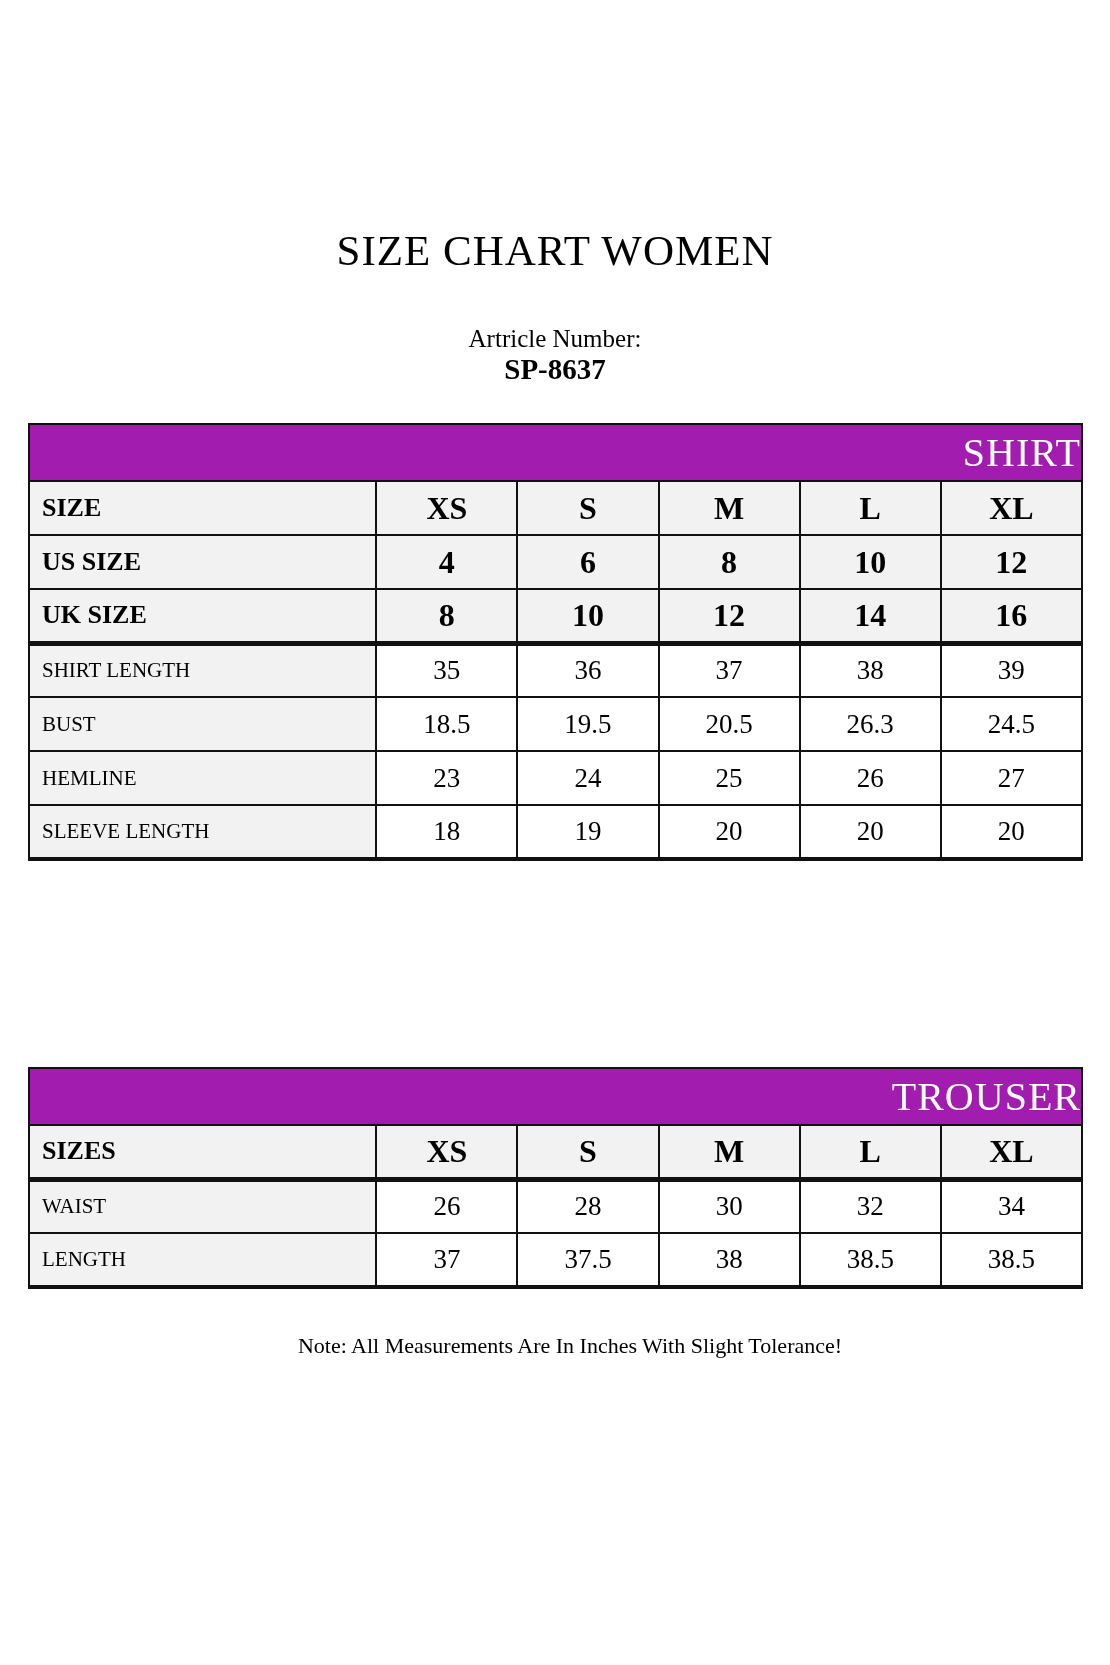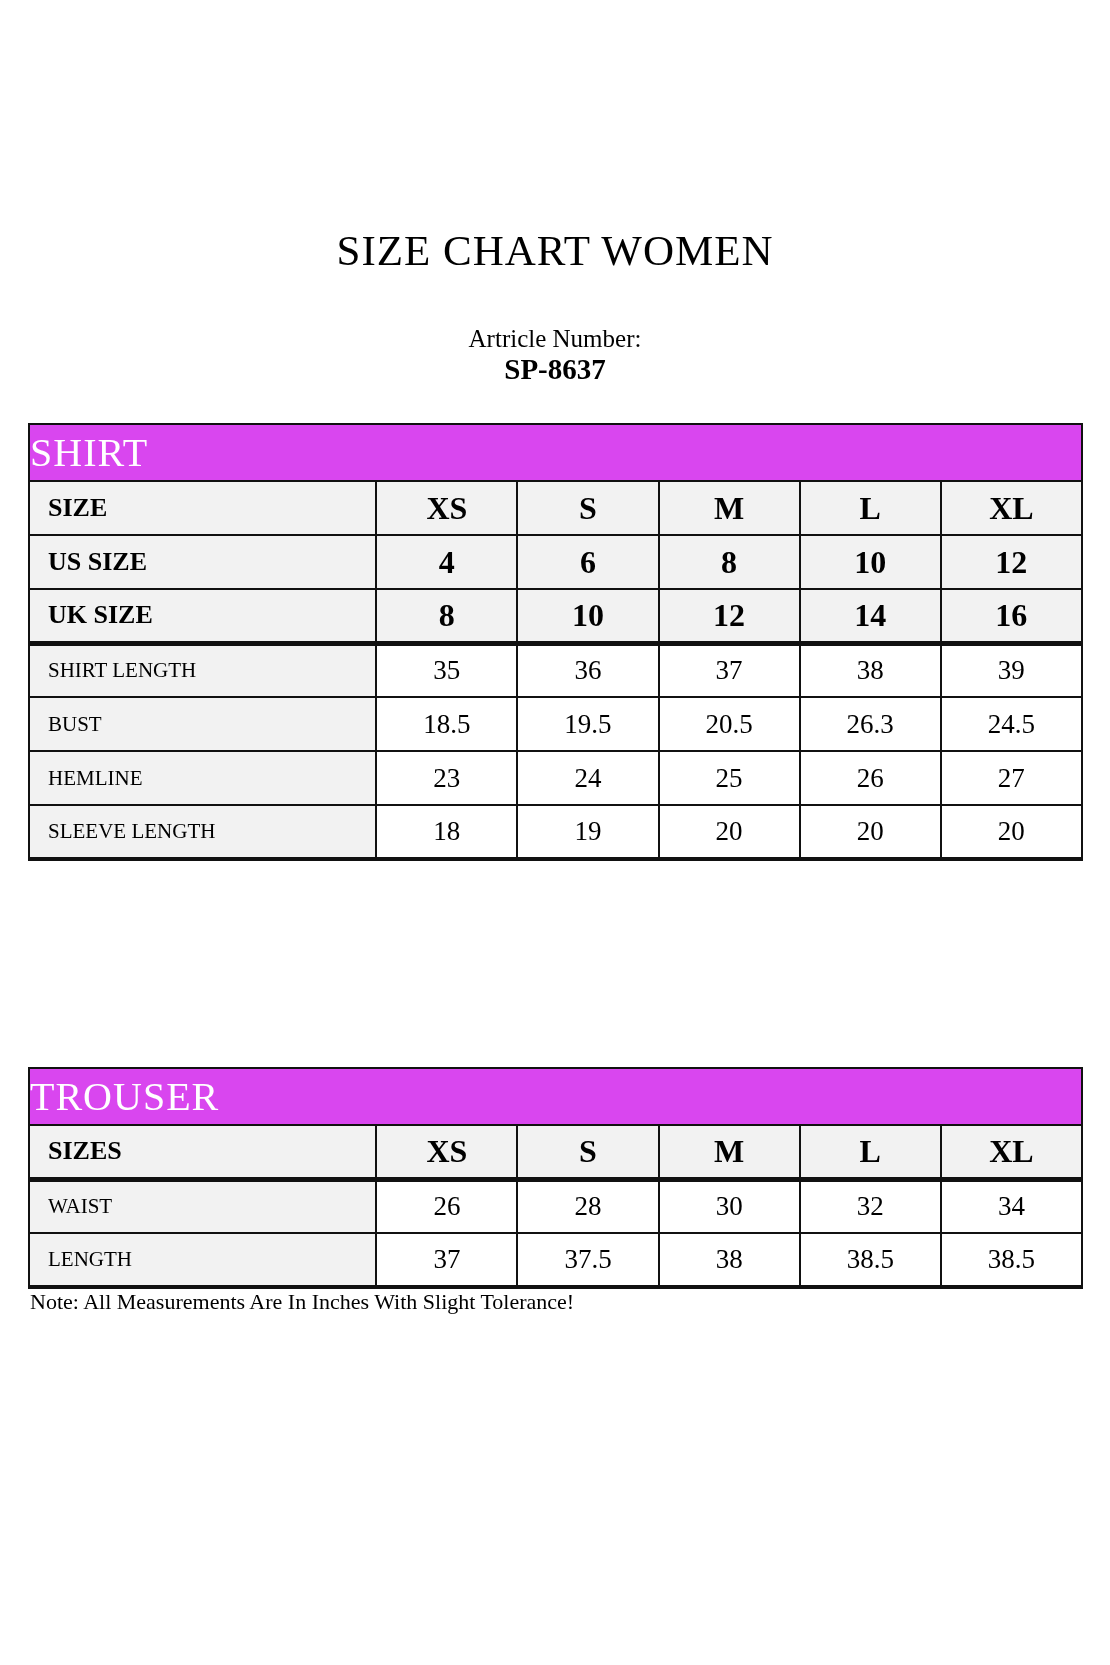--- a/index.html
+++ b/index.html
@@ -32,51 +32,53 @@
   table.size-chart {
     border-collapse: collapse;
     table-layout: fixed;
     width: 1055px;
     margin-left: 28px;
     border: 2px solid #111111;
   }
   .shirt-table { margin-top: 37px; }
   .trouser-table { margin-top: 206px; }
   th.banner {
-    background: #d946ef;
+    background: #a21caf;
     color: #ffffff;
     font-size: 40px;
     font-weight: 400;
     height: 57px;
     letter-spacing: 1px;
-    text-align: left;
+    text-align: right;
   }
   td {
     border: 2px solid #111111;
     height: 54px;
     vertical-align: middle;
   }
   col.label-col { width: 347px; }
   col.val-col { width: 141px; }
   td.label-cell {
     background: #f2f2f2;
     text-align: left;
-    padding-left: 18px;
+    padding-left: 12px;
   }
   td.value-cell { text-align: center; }
   tr.size-row td { background: #f2f2f2; font-weight: bold; }
   tr.size-row td.label-cell { font-size: 26px; }
   tr.size-row td.value-cell { font-size: 32px; }
   tr.measure-row td.label-cell { font-size: 21px; font-weight: 400; }
   tr.measure-row td.value-cell { background: #ffffff; font-size: 27px; font-weight: 400; }
   tr.thick-sep td { border-top: 5px solid #111111; }
   table.size-chart tbody tr:last-child td { border-bottom: 4px solid #111111; }
   .note-text {
+    margin-top: 44px;
     margin-left: 30px;
     font-size: 22px;
+    text-align: center;
   }
 </style>
 </head>
 <body>
 
 <div class="page-title">SIZE CHART WOMEN</div>
 <div class="article-label">Artricle Number:</div>
 <div class="article-number">SP-8637</div>
 
 <table class="size-chart shirt-table">

